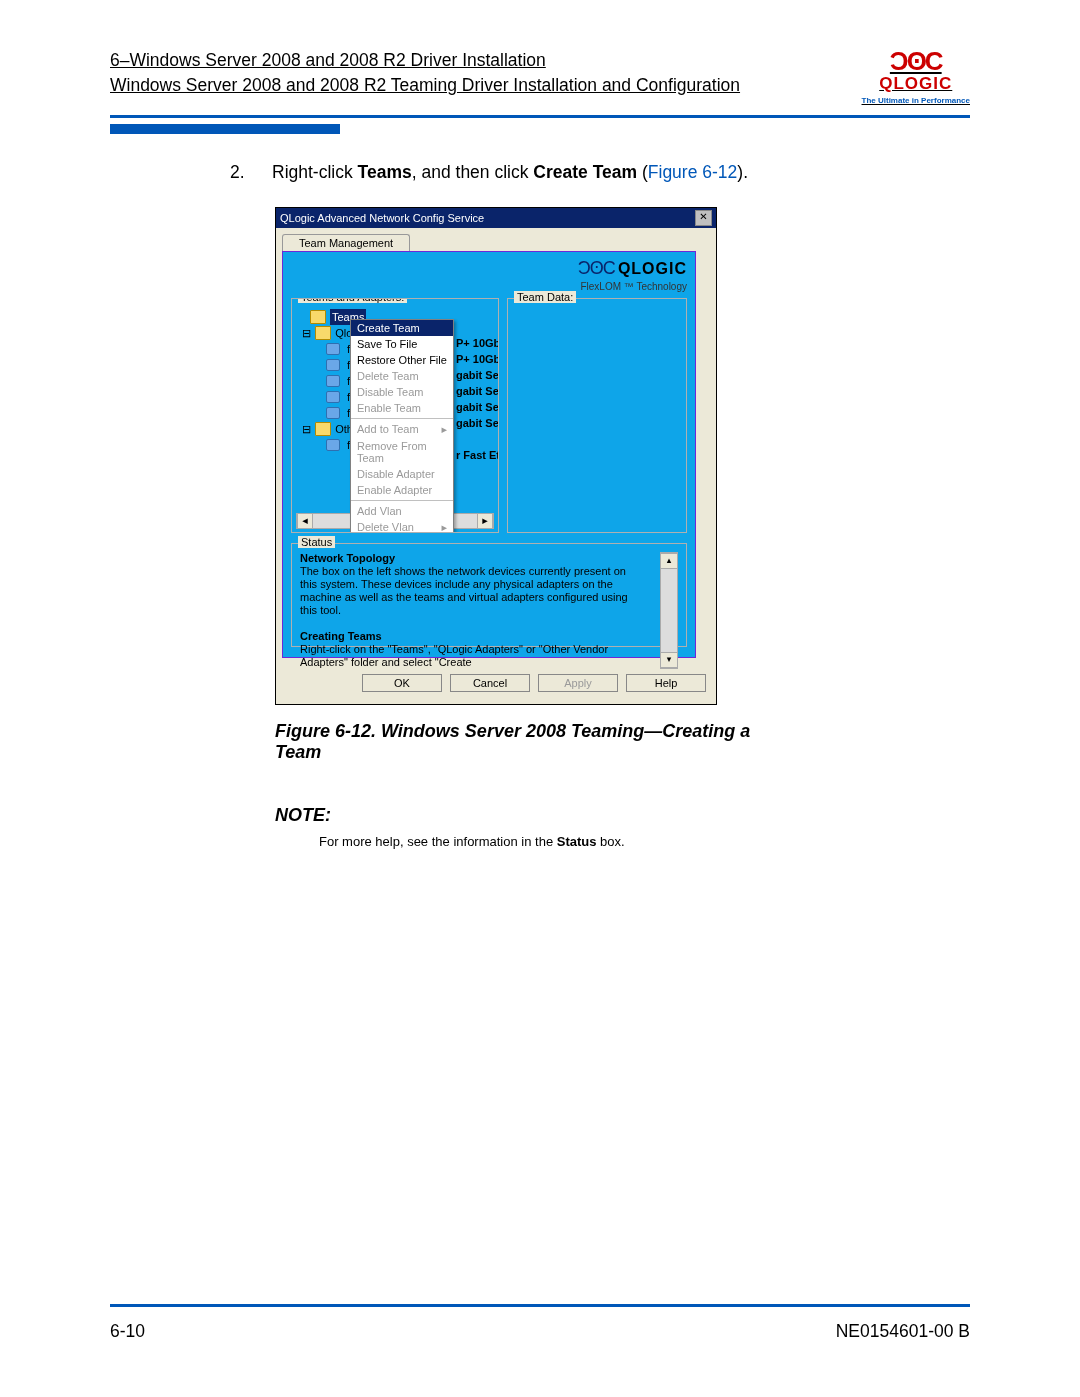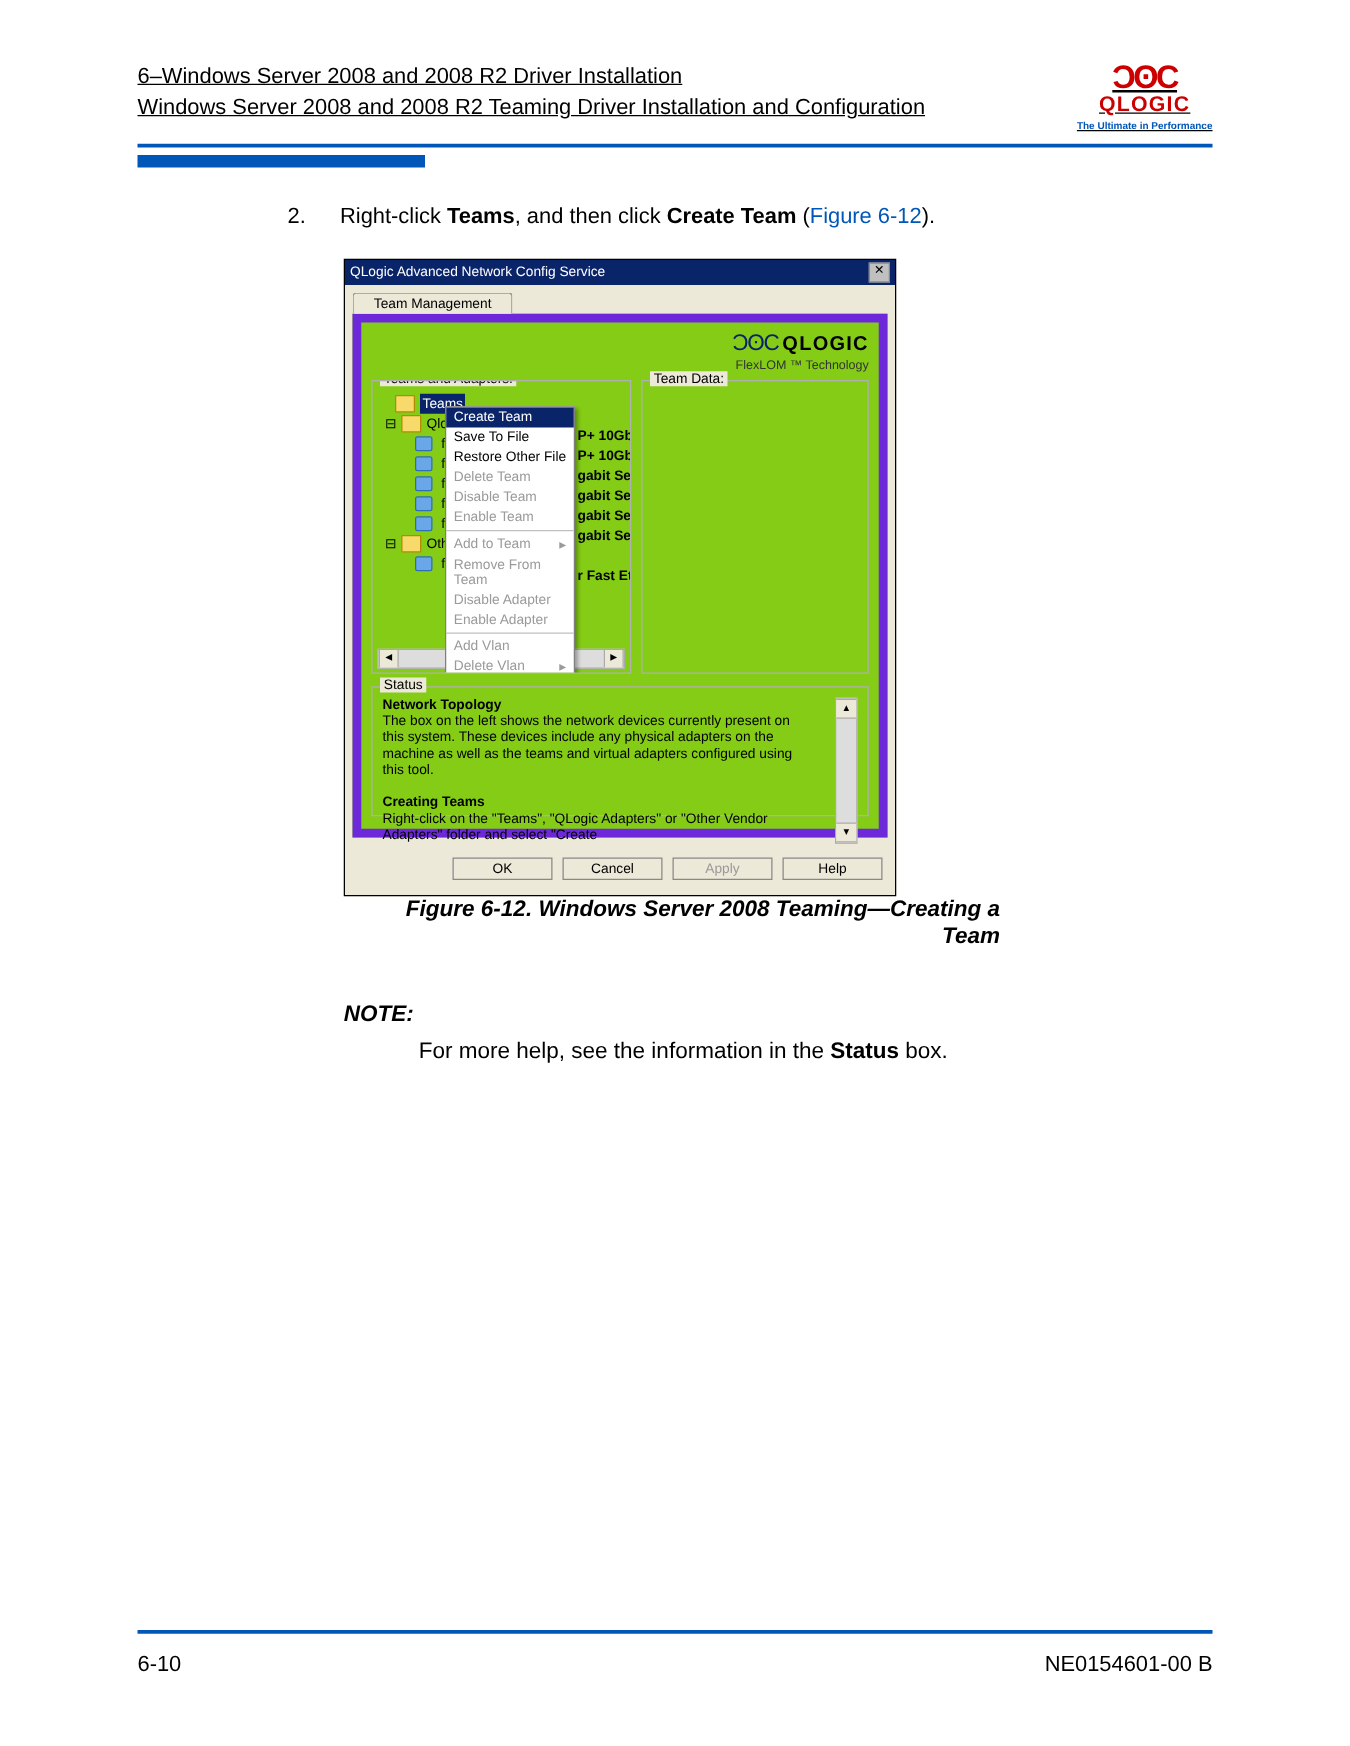--- a/index.html
+++ b/index.html
@@ -111,23 +111,23 @@
     display:inline-block;
     background:#ece9d8;
     border:1px solid #999;
     border-bottom:none;
     padding:2px 16px;
     font-size:11px;
     border-radius:3px 3px 0 0;
     text-align:right;
   }
   .tab-page {
-    margin:0 6px 6px 6px;
-    border:7px solid #6d28d9;
-    background:#84cc16;
+    margin:0 20px 6px 6px;
+    border:1px solid #6d28d9;
+    background:#0ea5e9;
     padding:6px 8px 10px 8px;
   }
   .brand-row {
     display:flex;
     justify-content:flex-end;
     align-items:flex-end;
     flex-direction:column;
     gap:2px;
     margin-bottom:6px;
   }
@@ -217,29 +217,30 @@
     display:flex; justify-content:flex-end; gap:8px; padding:10px 10px 12px 0;
   }
   .win-btn {
     min-width:62px; padding:2px 8px; background:#ece9d8; border:1px solid #888; font-size:11px; text-align:center;
   }
   .win-btn.disabled { color:#9a9a9a; }
   .fig-caption {
     font-style: italic;
     font-weight: bold;
     font-size: 18px;
-    text-align: right;
+    text-align: left;
+    margin-top: 16px;
     width: 525px;
   }
   .note-block {
     margin-top: 42px;
     margin-left: 45px;
   }
   .note-title { font-style: italic; font-weight: bold; font-size: 18px; }
-  .note-body { font-size: 18px; margin-top: 8px; margin-left: 60px; }
+  .note-body { font-size: 13px; margin-top: 8px; margin-left: 44px; }
   .footer-rule {
     position:absolute; left:110px; right:110px; bottom:90px;
     height:3px; background:#0057b8;
   }
   .footer {
     position:absolute; left:110px; right:110px; bottom:55px;
     display:flex; justify-content:space-between; font-size:17.5px;
   }
 </style>
 </head>

